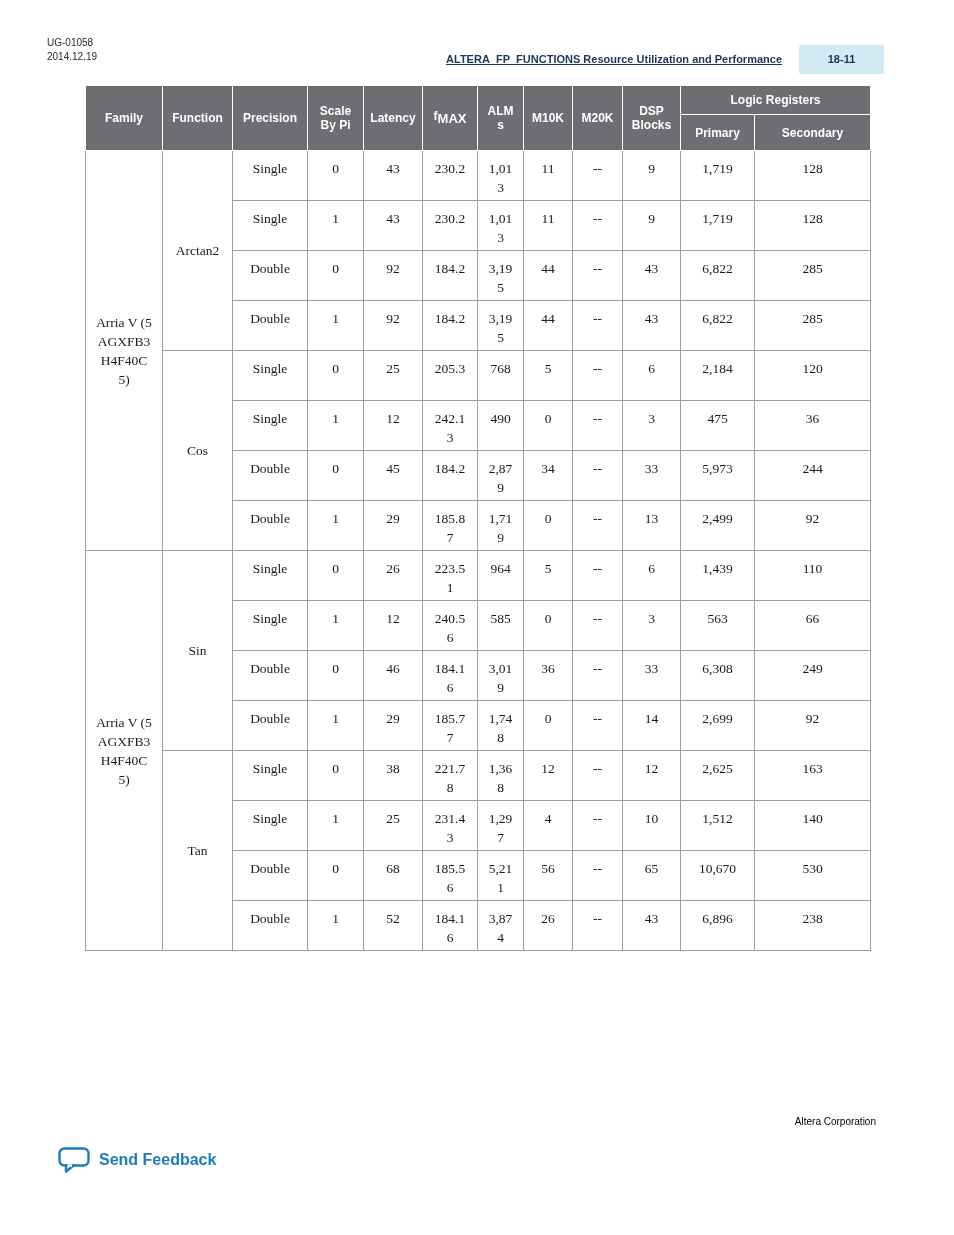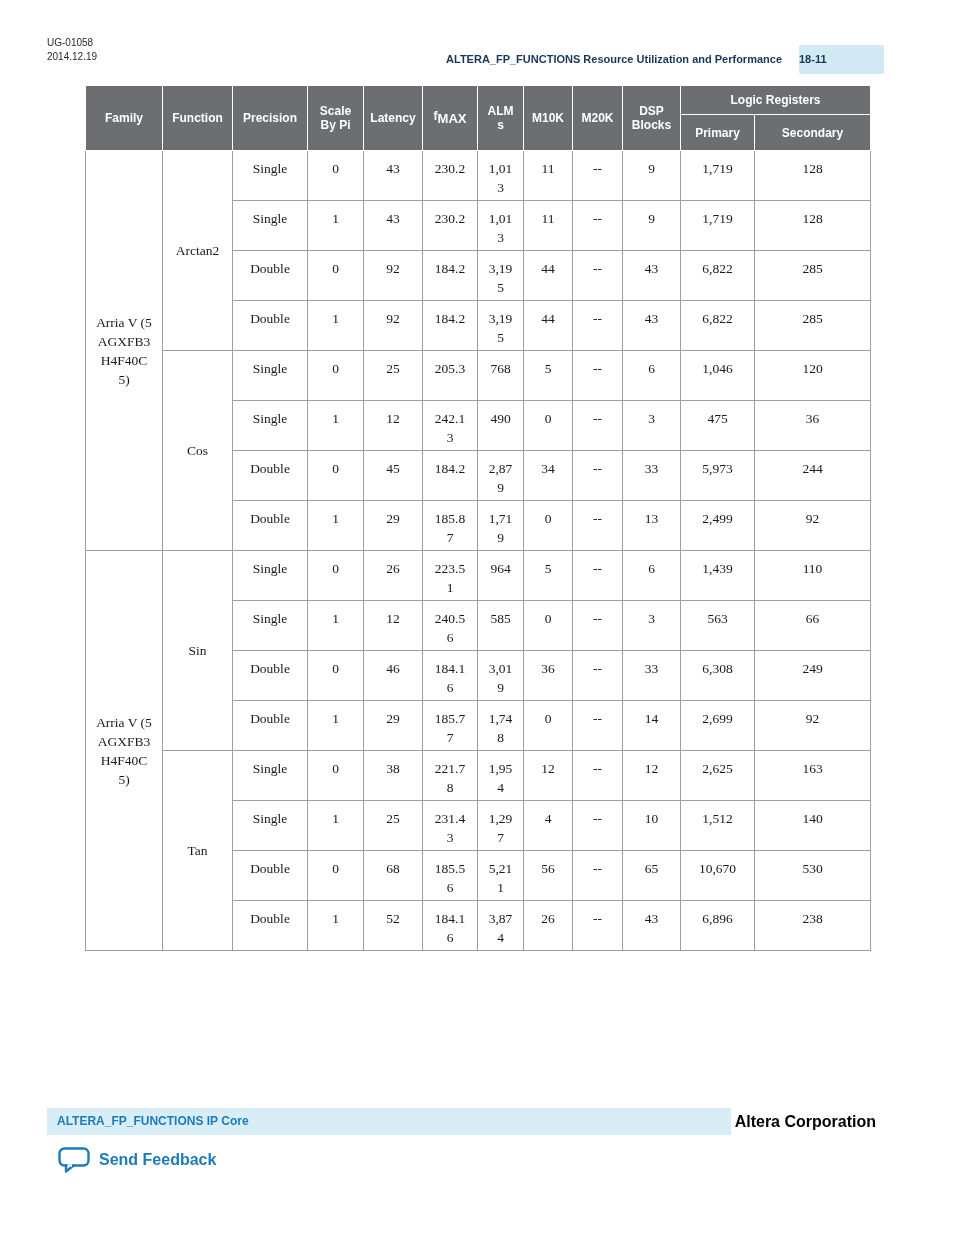--- a/index.html
+++ b/index.html
@@ -7,26 +7,26 @@
   .page {
     position:relative; width:954px; height:1235px; background:#ffffff;
     font-family:"Liberation Serif", serif; color:#1a1a1a; overflow:hidden;
   }
 
   
   .doc-id   { position:absolute; left:47px; top:37px;  font-family:"Liberation Sans",sans-serif; font-size:10px; color:#2b2b2b; }
   .doc-date { position:absolute; left:47px; top:51px;  font-family:"Liberation Sans",sans-serif; font-size:10px; color:#2b2b2b; }
   .running-title {
     position:absolute; right:172px; top:53px; font-family:"Liberation Sans",sans-serif;
-    font-size:11px; font-weight:bold; color:#16365c; text-align:right;
+    font-size:11px; font-weight:bold; color:#16365c; text-align:right;text-decoration:underline;
   }
   .page-badge {
     position:absolute; left:799px; top:45px; width:85px; height:29px; line-height:29px;
     background:#d3e9f4; color:#16365c; font-family:"Liberation Sans",sans-serif;
-    font-size:11px; font-weight:bold; border-radius:2px;
+    font-size:11px; font-weight:bold; text-align:center; border-radius:2px;
   }
 
   
   .res-table {
     position:absolute; left:85px; top:85px; width:785px;
     border-collapse:collapse; table-layout:fixed;
   }
   .res-table th {
     background:#6d6e71; color:#ffffff; font-family:"Liberation Sans",sans-serif;
     font-weight:bold; font-size:12px; text-align:center; vertical-align:middle;
@@ -51,21 +51,21 @@
   .footer-bar {
     position:absolute; left:47px; top:1108px; width:684px; height:27px;
     background:#d9edf6;
   }
   .footer-bar span {
     display:inline-block; padding-left:10px; line-height:27px;
     font-family:"Liberation Sans",sans-serif; font-size:12px; font-weight:bold; color:#1c7bbd;
   }
   .footer-corp {
     position:absolute; top:1108px; right:78px; line-height:27px;
-    font-family:"Liberation Sans",sans-serif; font-size:16px; font-weight:bold; color:#000000;
+    font-family:"Liberation Sans",sans-serif; font-size:10px; font-weight:normal; color:#000000;
   }
   .feedback {
     position:absolute; left:58px; top:1147px; display:flex; align-items:center; gap:9px;
     text-decoration:none;
   }
   .fb-icon { display:inline-flex; }
   .fb-label {
     font-family:"Liberation Sans",sans-serif; font-size:16px; font-weight:bold; color:#1c7bbd;
   }
 </style>
@@ -167,21 +167,21 @@
         <tr>
           <td rowspan="4" class="merged function-cell">Cos</td>
           <td class="col-precision">Single</td>
           <td class="col-scale-by-pi">0</td>
           <td class="col-latency">25</td>
           <td class="col-fmax">205.3</td>
           <td class="col-alms">768</td>
           <td class="col-m10k">5</td>
           <td class="col-m20k">--</td>
           <td class="col-dsp-blocks">6</td>
-          <td class="col-primary">1,046</td>
+          <td class="col-primary">2,184</td>
           <td class="col-secondary">120</td>
         </tr>
         <tr>
           <td class="col-precision">Single</td>
           <td class="col-scale-by-pi">1</td>
           <td class="col-latency">12</td>
           <td class="col-fmax">242.13</td>
           <td class="col-alms">490</td>
           <td class="col-m10k">0</td>
           <td class="col-m20k">--</td>
@@ -262,21 +262,21 @@
           <td class="col-dsp-blocks">14</td>
           <td class="col-primary">2,699</td>
           <td class="col-secondary">92</td>
         </tr>
         <tr>
           <td rowspan="4" class="merged function-cell">Tan</td>
           <td class="col-precision">Single</td>
           <td class="col-scale-by-pi">0</td>
           <td class="col-latency">38</td>
           <td class="col-fmax">221.78</td>
-          <td class="col-alms">1,954</td>
+          <td class="col-alms">1,368</td>
           <td class="col-m10k">12</td>
           <td class="col-m20k">--</td>
           <td class="col-dsp-blocks">12</td>
           <td class="col-primary">2,625</td>
           <td class="col-secondary">163</td>
         </tr>
         <tr>
           <td class="col-precision">Single</td>
           <td class="col-scale-by-pi">1</td>
           <td class="col-latency">25</td>
@@ -308,23 +308,20 @@
           <td class="col-alms">3,874</td>
           <td class="col-m10k">26</td>
           <td class="col-m20k">--</td>
           <td class="col-dsp-blocks">43</td>
           <td class="col-primary">6,896</td>
           <td class="col-secondary">238</td>
         </tr>
       </tbody>
   </table>
 
-  <div class="footer-bar">
-    <span>ALTERA_FP_FUNCTIONS IP Core</span>
-  </div>
   <div class="footer-corp">Altera Corporation</div>
 
   <a class="feedback" href="#">
     <span class="fb-icon">
       <svg width="32" height="26" viewBox="0 0 32 26">
         <rect x="1.5" y="1.5" width="29" height="17" rx="5" fill="#ffffff" stroke="#1c7bbd" stroke-width="2.4"></rect>
         <path d="M8 18.5 v6 l7.5 -6 z" fill="#ffffff" stroke="#1c7bbd" stroke-width="2.4" stroke-linejoin="round"></path>
         <line x1="9.5" y1="18.5" x2="14" y2="18.5" stroke="#ffffff" stroke-width="2.6"></line>
       </svg>
     </span>

